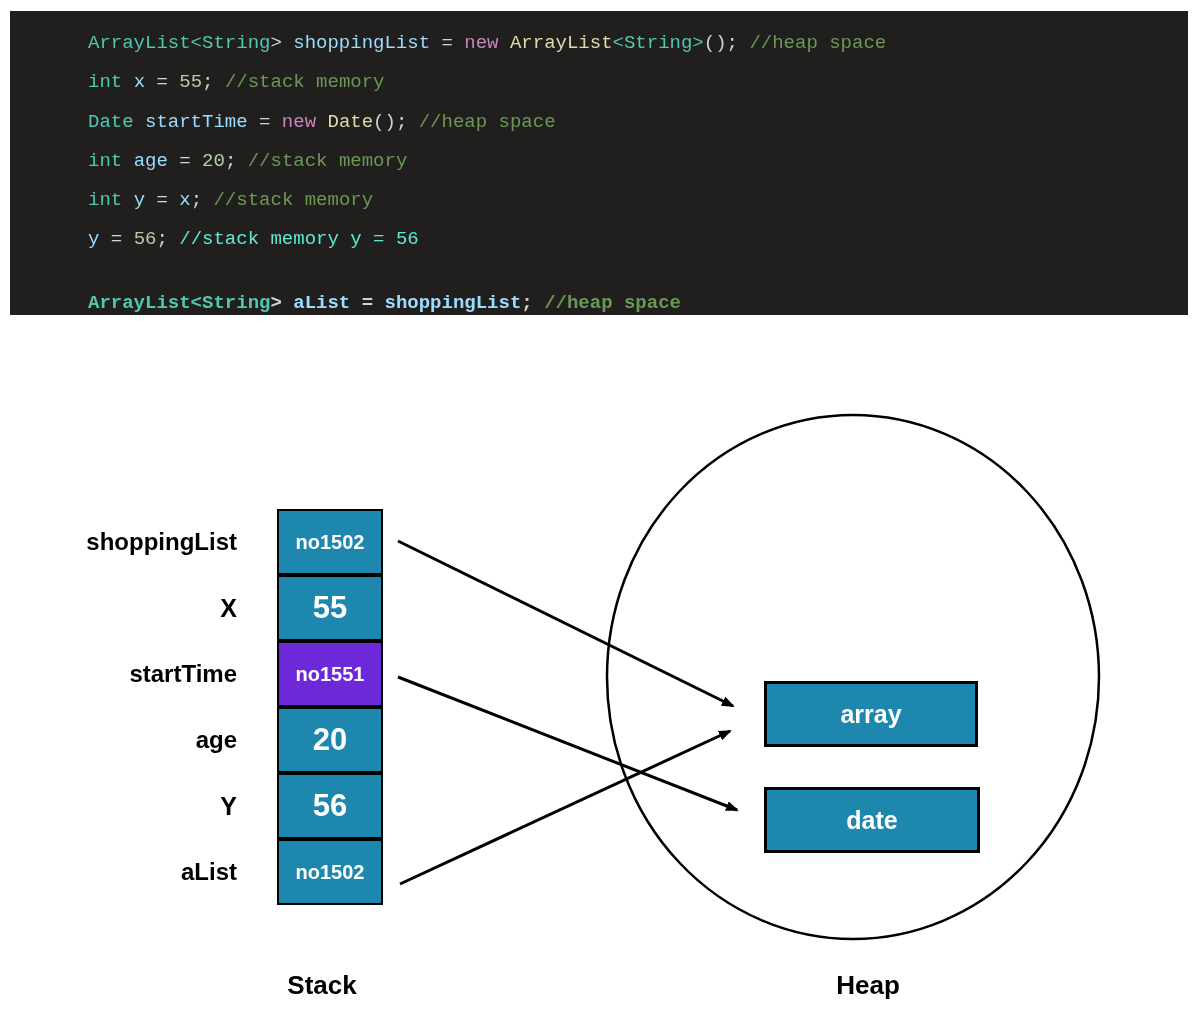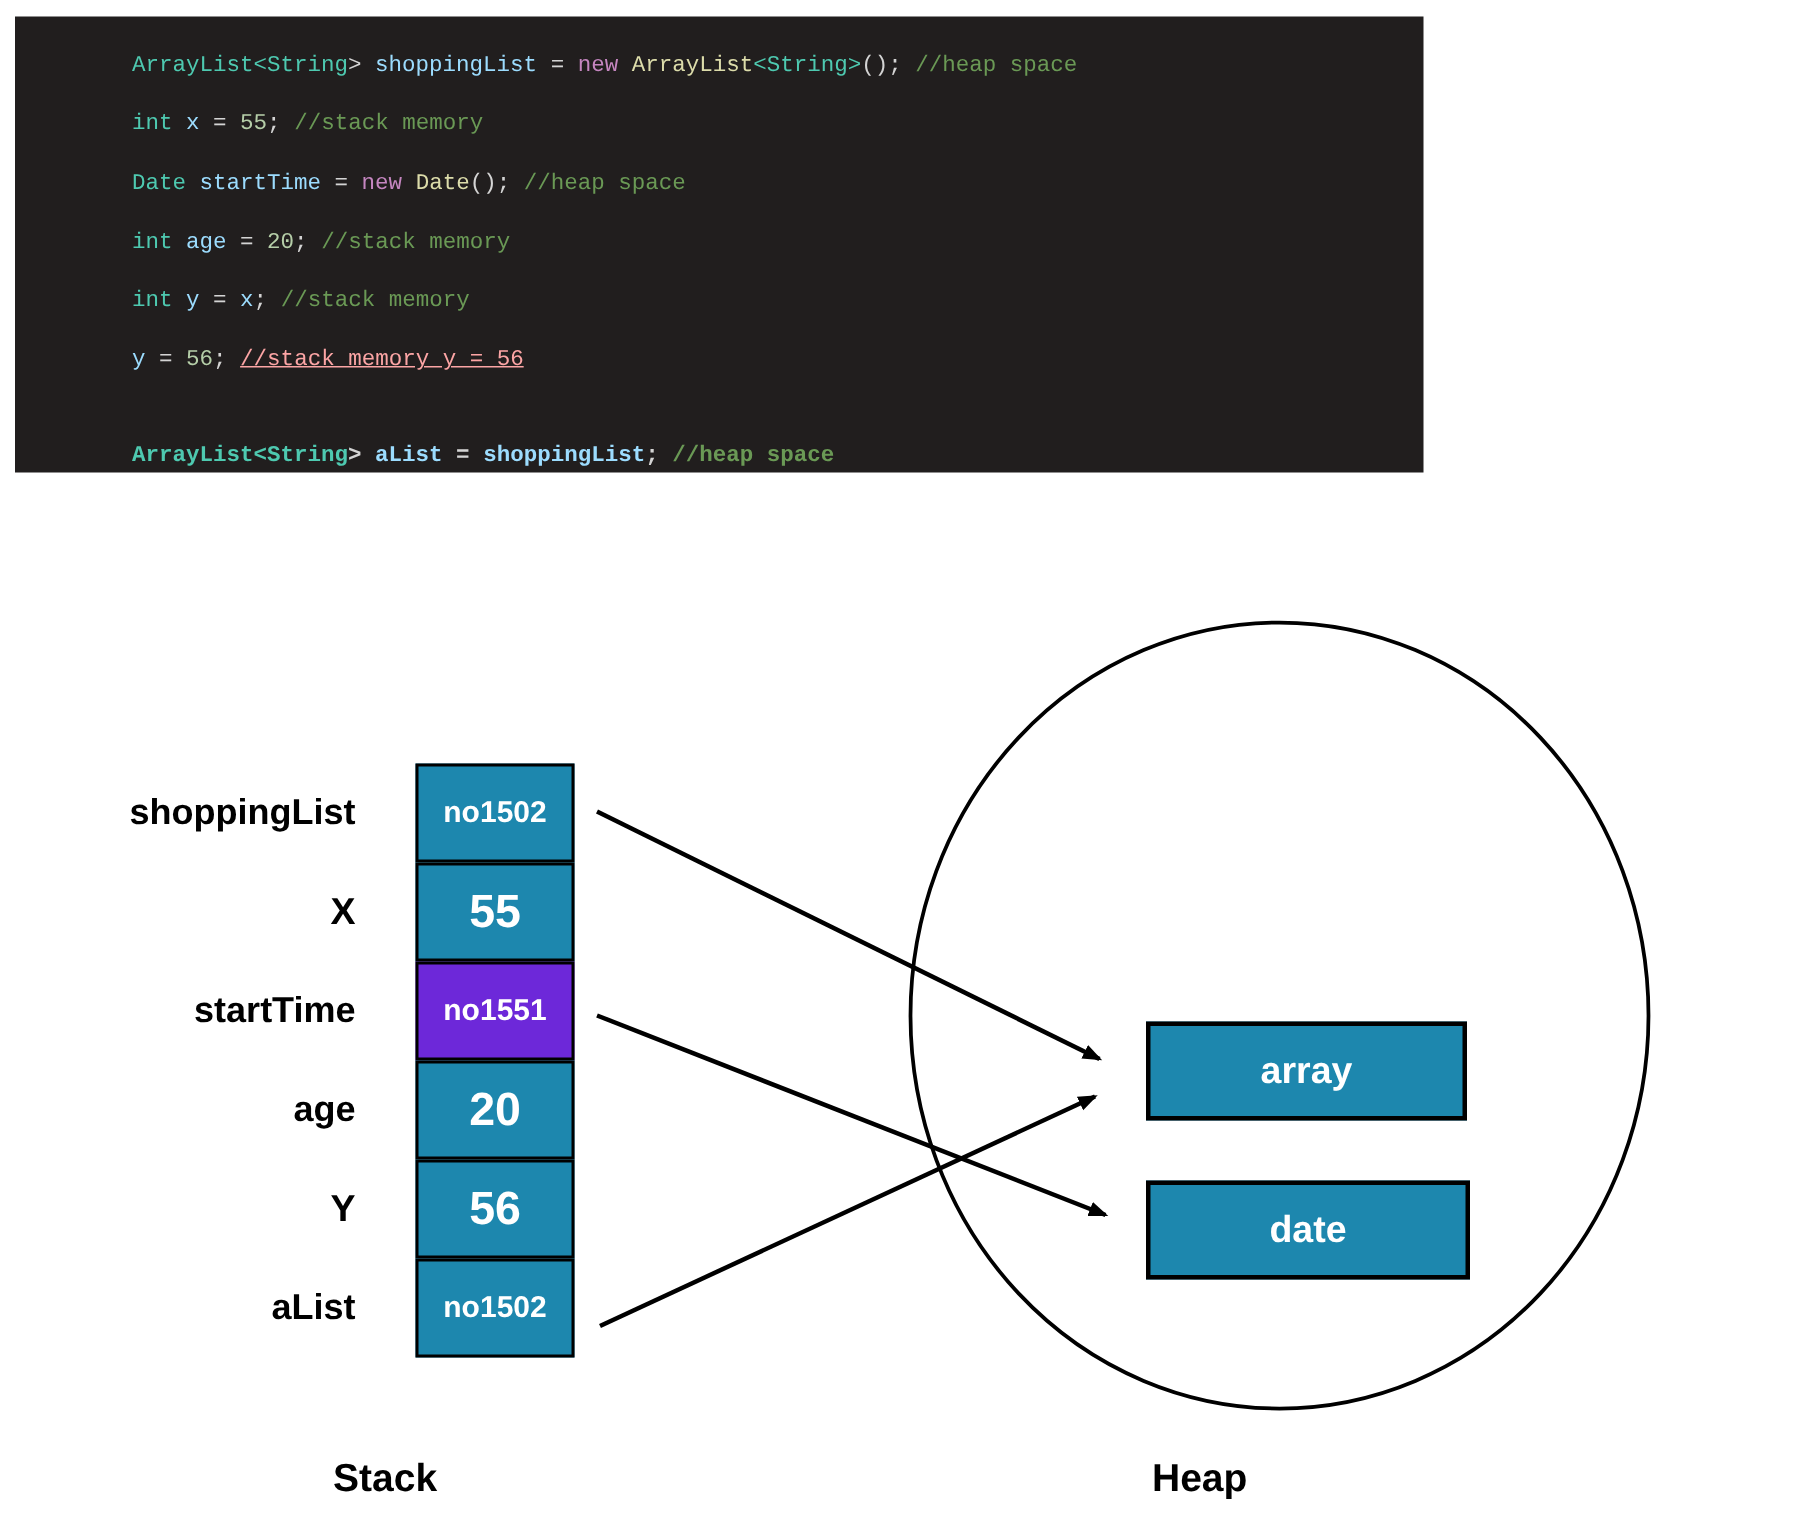--- a/index.html
+++ b/index.html
@@ -3,23 +3,23 @@
 <meta charset="utf-8">
 <style>
   html,body { margin:0; padding:0; background:#ffffff; }
   .page {
     position:relative; width:1200px; height:1012px; background:#ffffff;
     font-family:"Liberation Sans", sans-serif; overflow:hidden;
   }
 
   
   .code-block {
-    position:absolute; left:10px; top:11px; width:939px; height:304px;
+    position:absolute; left:10px; top:11px; width:1178px; height:304px;
     box-sizing:border-box; padding:13px 0 0 78px;
-    font-family:"Liberation Mono", monospace; font-size:15px;
+    font-family:"Liberation Mono", monospace; font-size:19px;
   }
   .code-line { line-height:39.3px; white-space:pre; }
   .code-line.bold { font-weight:bold;margin-top:24px; }
 
   
   .diagram-svg { position:absolute; left:0; top:0; width:1200px; height:1012px; pointer-events:none; }
 
   .stack-rows { position:absolute; left:0; top:509px; }
   .stack-row { display:flex; height:66px; align-items:stretch; }
   .stack-label {
@@ -39,38 +39,38 @@
 
   .heap-box {
     position:absolute; box-sizing:border-box; border:3px solid #000;
     display:flex; align-items:center; justify-content:center;
     color:#ffffff; font-weight:bold; font-size:25px;
   }
   .heap-box-array { left:764px; top:681px; width:214px; height:66px; }
   .heap-box-date  { left:764px; top:787px; width:216px; height:66px; }
 
   .caption {
-    position:absolute; width:200px; text-align:left;
+    position:absolute; width:200px; text-align:center;
     font-weight:bold; font-size:26px; color:#000;
   }
   .stack-caption { left:222px; top:970px; }
   .heap-caption  { left:768px; top:970px; }
 </style>
 </head>
 <body>
 
 <div class="page">
 
   <div class="code-block" id="code-block" style="background: rgb(33, 30, 30);">
       <div class="code-line"><span style="color: rgb(78, 201, 176);">ArrayList&lt;String</span><span style="color: rgb(212, 212, 212);">&gt;</span><span style="color: rgb(212, 212, 212);"> </span><span style="color: rgb(156, 220, 254);">shoppingList</span><span style="color: rgb(212, 212, 212);"> = </span><span style="color: rgb(197, 134, 192);">new</span><span style="color: rgb(212, 212, 212);"> </span><span style="color: rgb(220, 220, 170);">ArrayList</span><span style="color: rgb(78, 201, 176);">&lt;String&gt;</span><span style="color: rgb(212, 212, 212);">();</span><span style="color: rgb(212, 212, 212);"> </span><span style="color: rgb(106, 153, 85);">//heap space</span></div>
       <div class="code-line"><span style="color: rgb(78, 201, 176);">int</span><span style="color: rgb(212, 212, 212);"> </span><span style="color: rgb(156, 220, 254);">x</span><span style="color: rgb(212, 212, 212);"> = </span><span style="color: rgb(181, 206, 168);">55</span><span style="color: rgb(212, 212, 212);">;</span><span style="color: rgb(212, 212, 212);"> </span><span style="color: rgb(106, 153, 85);">//stack memory</span></div>
       <div class="code-line"><span style="color: rgb(78, 201, 176);">Date</span><span style="color: rgb(212, 212, 212);"> </span><span style="color: rgb(156, 220, 254);">startTime</span><span style="color: rgb(212, 212, 212);"> = </span><span style="color: rgb(197, 134, 192);">new</span><span style="color: rgb(212, 212, 212);"> </span><span style="color: rgb(220, 220, 170);">Date</span><span style="color: rgb(212, 212, 212);">();</span><span style="color: rgb(212, 212, 212);"> </span><span style="color: rgb(106, 153, 85);">//heap space</span></div>
       <div class="code-line"><span style="color: rgb(78, 201, 176);">int</span><span style="color: rgb(212, 212, 212);"> </span><span style="color: rgb(156, 220, 254);">age</span><span style="color: rgb(212, 212, 212);"> = </span><span style="color: rgb(181, 206, 168);">20</span><span style="color: rgb(212, 212, 212);">;</span><span style="color: rgb(212, 212, 212);"> </span><span style="color: rgb(106, 153, 85);">//stack memory</span></div>
       <div class="code-line"><span style="color: rgb(78, 201, 176);">int</span><span style="color: rgb(212, 212, 212);"> </span><span style="color: rgb(156, 220, 254);">y</span><span style="color: rgb(212, 212, 212);"> = </span><span style="color: rgb(156, 220, 254);">x</span><span style="color: rgb(212, 212, 212);">;</span><span style="color: rgb(212, 212, 212);"> </span><span style="color: rgb(106, 153, 85);">//stack memory</span></div>
-      <div class="code-line"><span style="color: rgb(156, 220, 254);">y</span><span style="color: rgb(212, 212, 212);"> = </span><span style="color: rgb(181, 206, 168);">56</span><span style="color: rgb(212, 212, 212);">;</span><span style="color: rgb(212, 212, 212);"> </span><span style="color: #fca5a5; text-decoration: underline;">//stack memory y = 56</span></div>
+      <div class="code-line"><span style="color: rgb(156, 220, 254);">y</span><span style="color: rgb(212, 212, 212);"> = </span><span style="color: rgb(181, 206, 168);">56</span><span style="color: rgb(212, 212, 212);">;</span><span style="color: rgb(212, 212, 212);"> </span><span style="color: #5eead4;">//stack memory y = 56</span></div>
       <div class="code-line bold"><span style="color: rgb(78, 201, 176);">ArrayList&lt;String</span><span style="color: rgb(212, 212, 212);">&gt;</span><span style="color: rgb(212, 212, 212);"> </span><span style="color: rgb(156, 220, 254);">aList</span><span style="color: rgb(212, 212, 212);"> = </span><span style="color: rgb(156, 220, 254);">shoppingList</span><span style="color: rgb(212, 212, 212);">;</span><span style="color: rgb(212, 212, 212);"> </span><span style="color: rgb(106, 153, 85);">//heap space</span></div>
     </div>
 
   <svg class="diagram-svg" viewBox="0 0 1200 1012" xmlns="http://www.w3.org/2000/svg">
     <defs>
       <marker id="arrowhead" markerWidth="14" markerHeight="12" refX="11" refY="5" orient="auto" markerUnits="userSpaceOnUse">
         <path d="M0,0 L13,5 L0,10 z" fill="#000"></path>
       </marker>
     </defs>
     <ellipse cx="853" cy="677" rx="246" ry="262" fill="none" stroke="#000" stroke-width="2.5"></ellipse>

